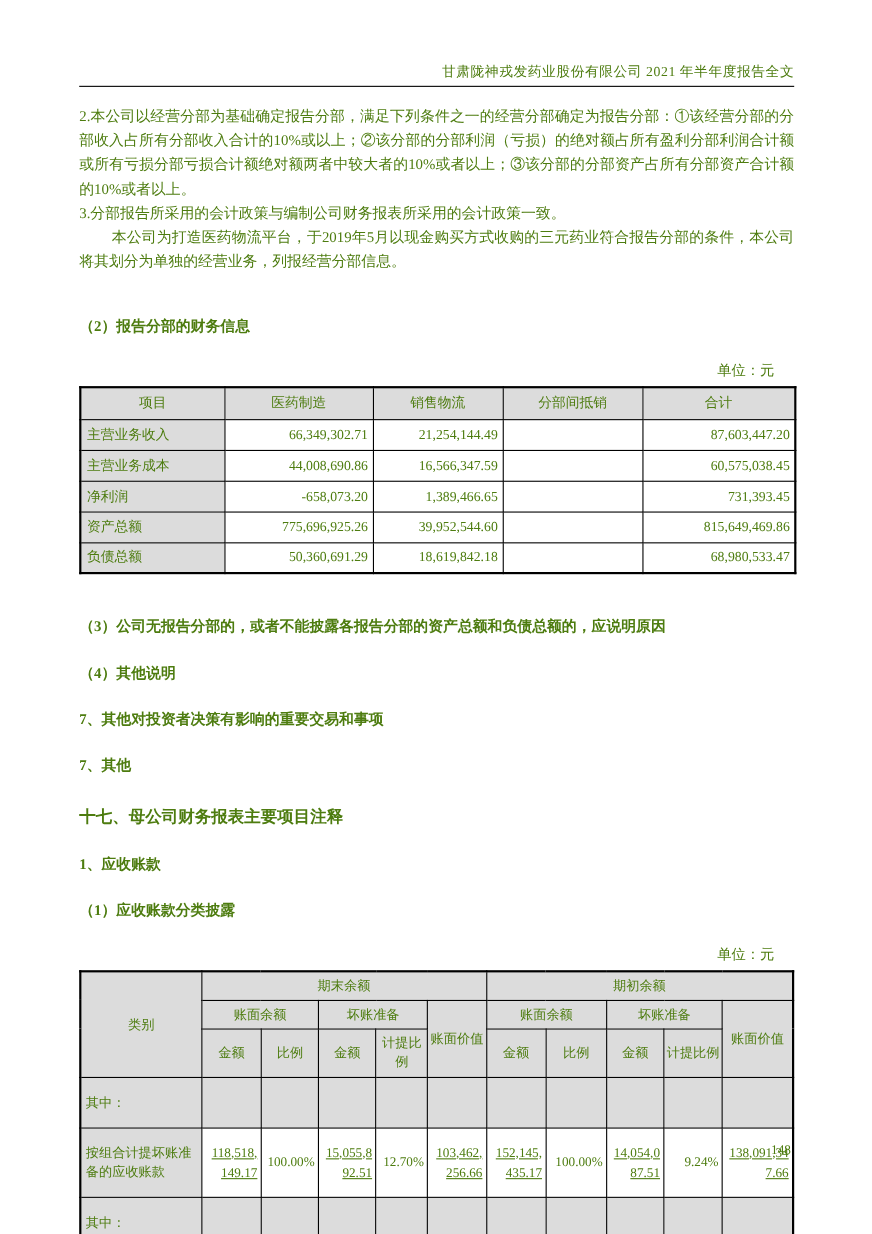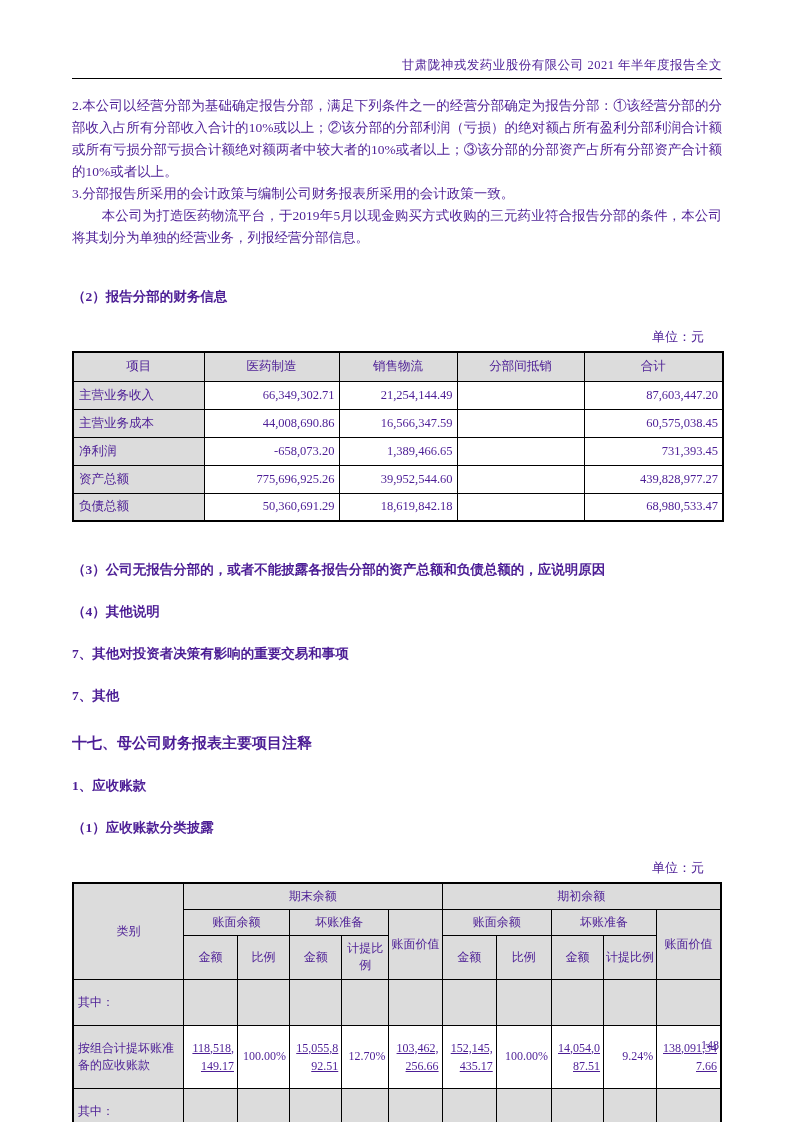--- a/index.html
+++ b/index.html
@@ -3,21 +3,21 @@
 <meta charset="utf-8">
 <style>
   * { margin: 0; padding: 0; box-sizing: border-box; }
   html, body { background: #888; }
   body { font-family: "Liberation Serif", "DejaVu Serif", serif; }
   .page {
     position: relative;
     width: 793px; height: 1122px;
     margin: 0 auto;
     background: #ffffff;
-    color: #4c1d95;
+    color: #4d7c0f;
     overflow: hidden;
   }
   .content { position: absolute; left: 72px; top: 0; width: 650px; }
 
   .doc-header {
     padding-top: 57px;
     border-bottom: 1.5px solid #000;
     padding-bottom: 4px;
   }
   .doc-header-title {
@@ -153,21 +153,21 @@
           <td class="num">-658,073.20</td>
           <td class="num">1,389,466.65</td>
           <td class="num"></td>
           <td class="num">731,393.45</td>
         </tr>
         <tr>
           <td class="rowlabel shaded">资产总额</td>
           <td class="num">775,696,925.26</td>
           <td class="num">39,952,544.60</td>
           <td class="num"></td>
-          <td class="num">439,828,977.27</td>
+          <td class="num">815,649,469.86</td>
         </tr>
         <tr>
           <td class="rowlabel shaded">负债总额</td>
           <td class="num">50,360,691.29</td>
           <td class="num">18,619,842.18</td>
           <td class="num"></td>
           <td class="num">68,980,533.47</td>
         </tr>
       </tbody>
     </table>

